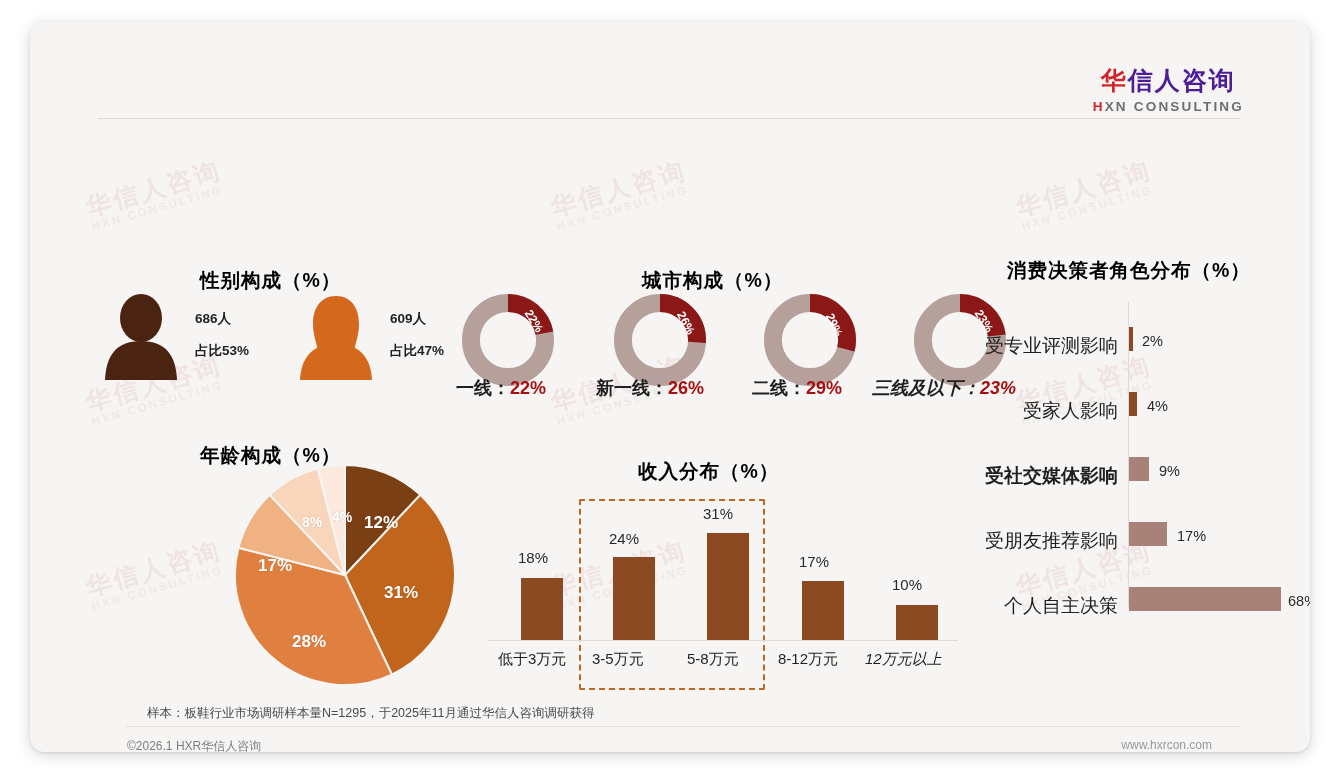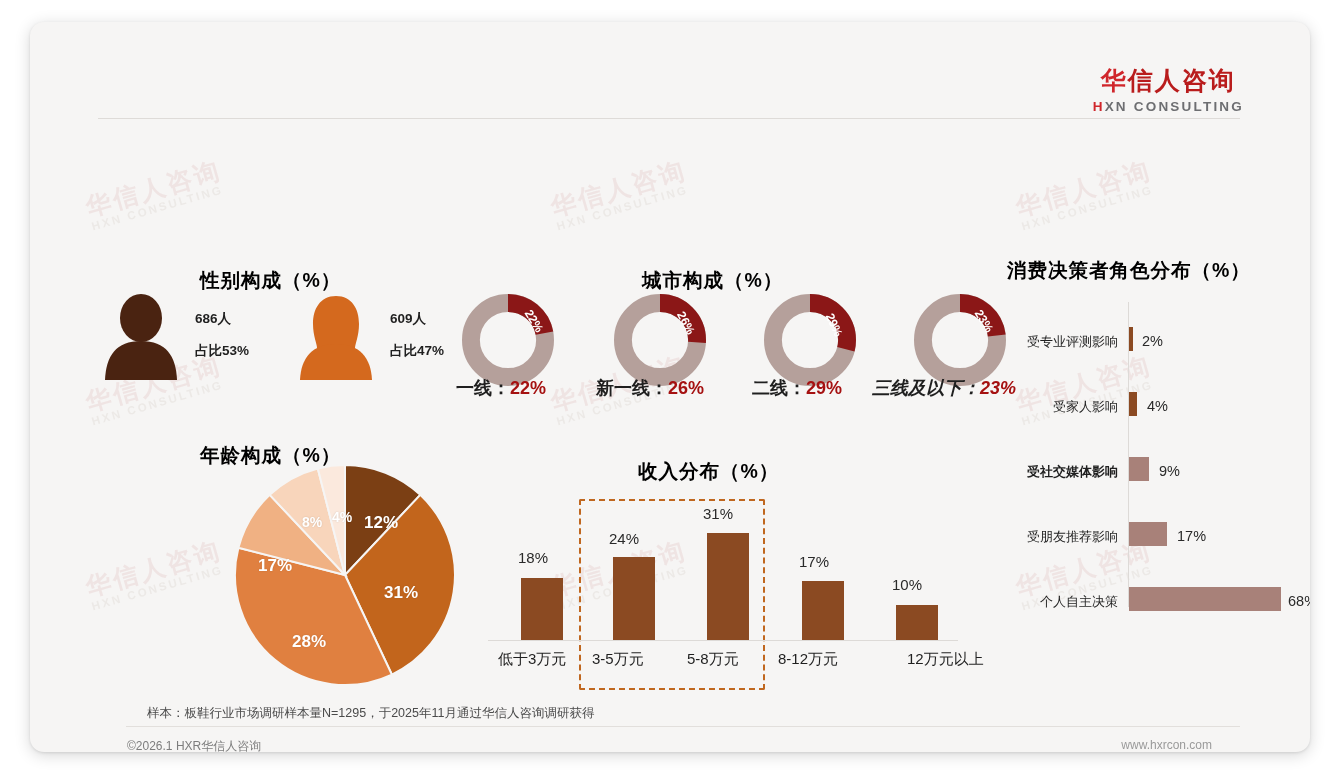--- a/index.html
+++ b/index.html
@@ -46,21 +46,21 @@
     letter-spacing: 2px;
     white-space: nowrap;
   }
   .hdr-rule {
     position: absolute; left: 68px; top: 96px;
     width: 1142px; height: 1px; background: #dedbd8;
   }
   .logo { position: absolute; right: 66px; top: 42px; text-align: center; }
   .logo-cn { font-size: 25px; font-weight: bold; letter-spacing: 2px; white-space: nowrap; }
   .logo-cn .red { color: #d0262b; }
-  .logo-cn .gry { color: #b91c1c; }
+  .logo-cn .gry { color: #4c1d95; }
   .logo-en { font-size: 13.5px; font-weight: bold; color: #6d6e71; letter-spacing: 2.2px; margin-top: 2px; }
   .logo-en .rd { color:#d0262b; }
 
   .main-title {
     position: absolute; left: 0; top: 138px; width: 1280px;
     text-align: center;
     font-size: 25px; font-weight: bold; color: #262626;
     letter-spacing: 1.5px;
   }
 
@@ -100,21 +100,21 @@
   .inc-baseline { position: absolute; height: 1px; background: #dddad7; }
   .inc-bar { position: absolute; background: #8b4a22; }
   .inc-val { position: absolute; font-size: 15px; color: #2a2a2a; white-space: nowrap; }
   .inc-cat { position: absolute; font-size: 15px; color: #1f1f1f; white-space: nowrap; }
   .inc-dash {
     position: absolute; border: 2px dashed #c0671f; border-radius: 2px;
   }
 
   
   .role-axis { position: absolute; width: 1px; background: #dddad7; }
-  .role-lbl { position: absolute; font-size: 13px; color: #1f1f1f; white-space: nowrap; text-align: right; }
+  .role-lbl { position: absolute; font-size: 19px; color: #1f1f1f; white-space: nowrap; text-align: right; }
   .role-bar { position: absolute; }
   .role-val { position: absolute; font-size: 14.5px; color: #2a2a2a; white-space: nowrap; }
 
   
   .foot-rule { position: absolute; left: 96px; top: 704px; width: 1114px; height: 1px; background: #e2dfdc; }
   .foot-note { position: absolute; left: 117px; top: 683px; font-size: 12.5px; color: #4a4a4a; white-space: nowrap; }
   .foot-left { position: absolute; left: 97px; top: 716px; font-size: 12px; color: #7d7d7d; white-space: nowrap; }
   .foot-right { position: absolute; right: 98px; top: 716px; font-size: 12px; color: #9a9a9a; white-space: nowrap; }
 </style>
 </head>
@@ -260,21 +260,21 @@
     <div class="inc-bar" style="left:677px; top:511px; width:42px; height:107px;"></div>
     <div class="inc-val" style="left:673px; top:483px;">31%</div>
     <div class="inc-cat" style="left:657px; top:628px;">5-8万元</div>
 
     <div class="inc-bar" style="left:772px; top:559px; width:42px; height:59px;"></div>
     <div class="inc-val" style="left:769px; top:531px;">17%</div>
     <div class="inc-cat" style="left:748px; top:628px;">8-12万元</div>
 
     <div class="inc-bar" style="left:866px; top:583px; width:42px; height:35px;"></div>
     <div class="inc-val" style="left:862px; top:554px;">10%</div>
-    <div class="inc-cat" style="left:877px; top:628px;">12万元以上</div>
+    <div class="inc-cat" style="left:835px; top:628px;font-style:italic;">12万元以上</div>
 
     <div class="sect-title" style="left:977px; top:235px;">消费决策者角色分布（%）</div>
 
     <div class="role-axis" style="left:1098px; top:280px; height:305px;"></div>
 
     <div class="role-lbl" style="left:948px; top:311px; width:140px;">受专业评测影响</div>
     <div class="role-bar" style="left:1099px; top:305px; width:4px; height:24px; background:#8b4a22;"></div>
     <div class="role-val" style="left:1112px; top:311px;">2%</div>
 
     <div class="role-lbl" style="left:948px; top:376px; width:140px;">受家人影响</div>

